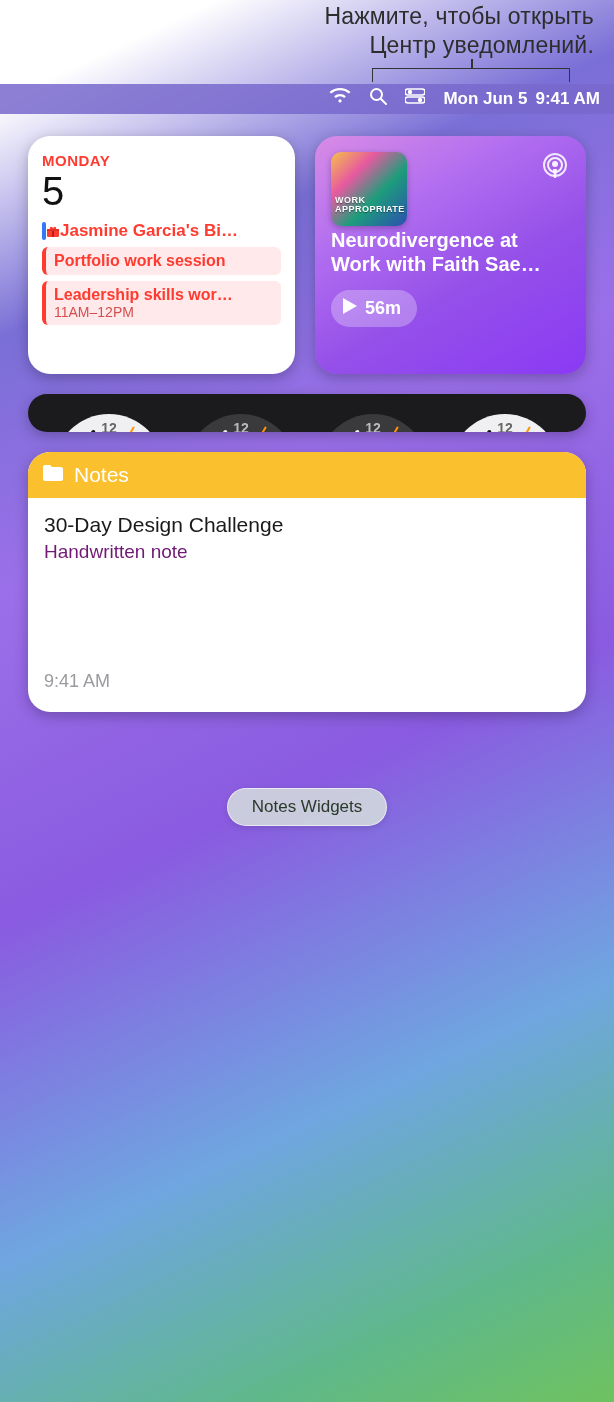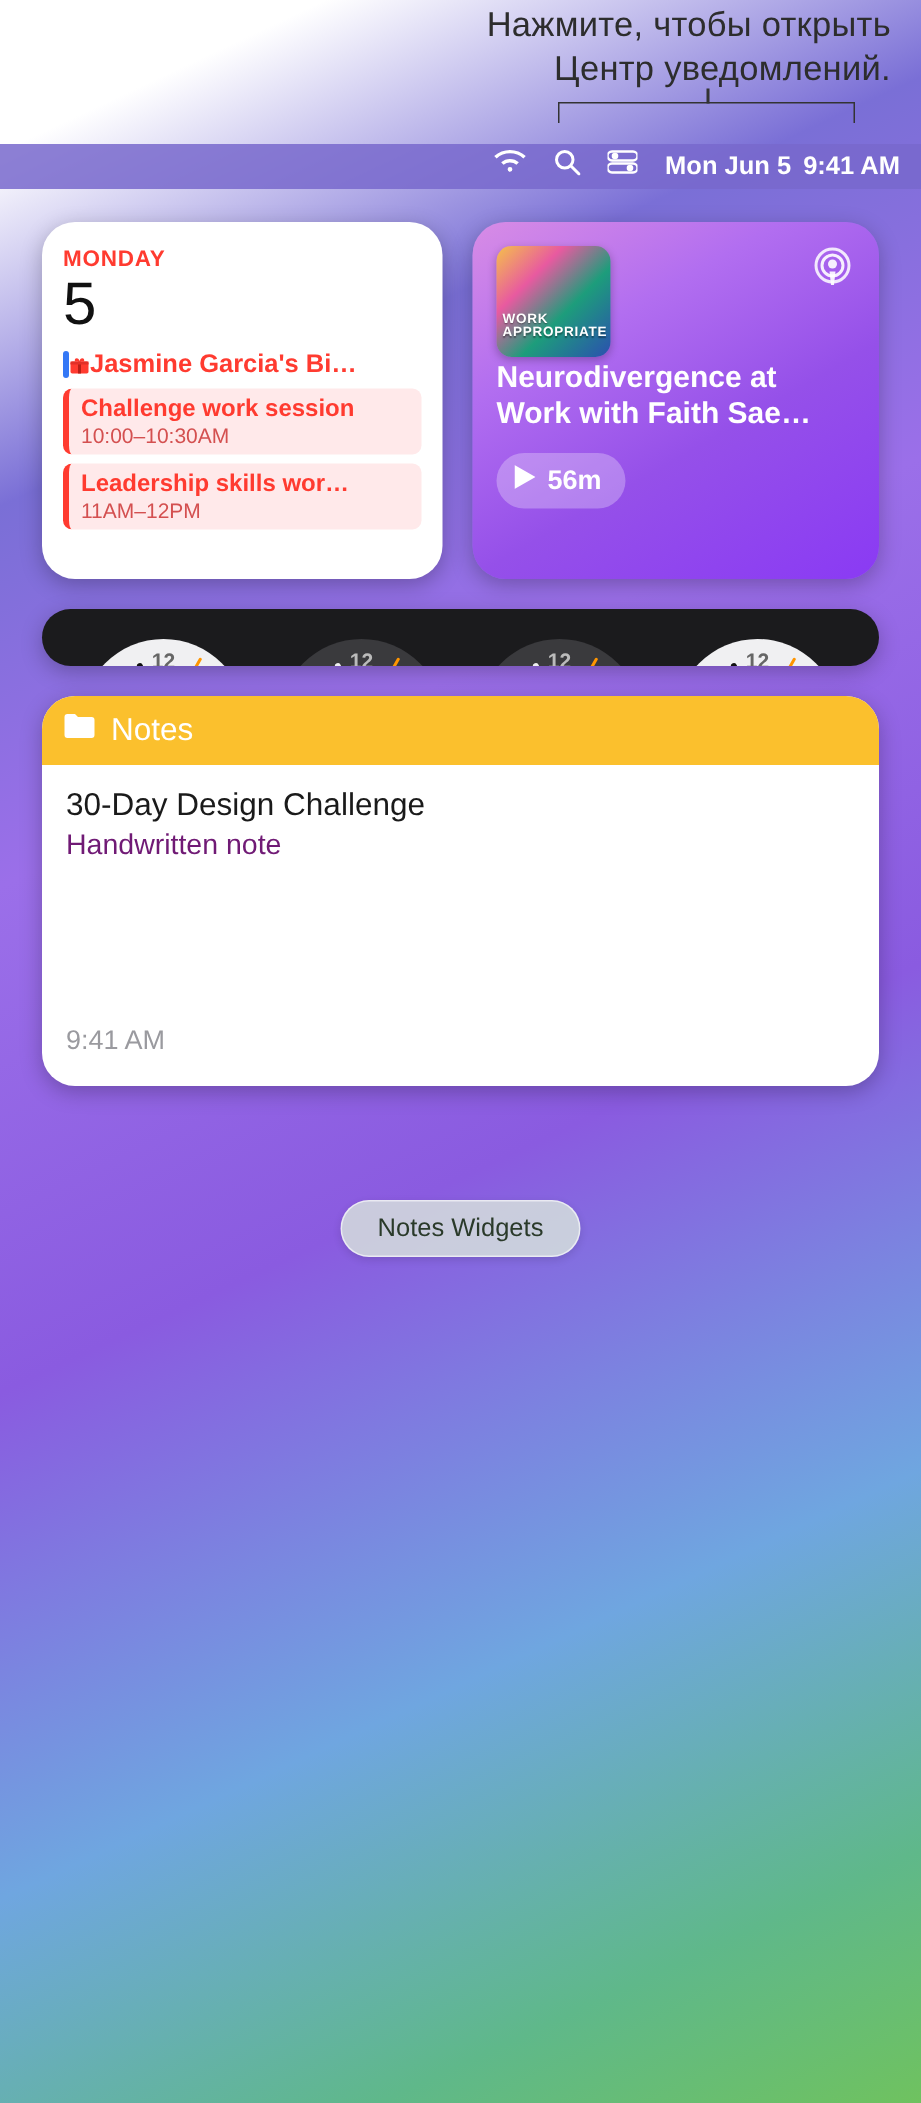--- a/index.html
+++ b/index.html
@@ -8,21 +8,21 @@
     height: 1402px;
     font-family: -apple-system, "Helvetica Neue", Arial, sans-serif;
     background: linear-gradient(155deg, #ffffff 0%, #ffffff 6%, #7a6fd6 20%, #9b6fe9 35%, #8a5be0 55%, #6fa6e0 75%, #5fb88a 90%, #6fc25f 100%);
     position: relative;
     overflow: hidden;
   }
 
   
   .callout-area {
     text-align: right;
-    padding: 2px 20px 14px 0;
+    padding: 2px 20px 2px 0;
     color: #2d2d2d;
     font-size: 23px;
     line-height: 1.25;
     letter-spacing: 0.2px;
   }
   .callout-bracket {
     border-top: 1.5px solid #333;
     border-left: 1.5px solid #333;
     border-right: 1.5px solid #333;
     height: 14px;
@@ -242,22 +242,21 @@
             <svg width="14" height="14" viewBox="0 0 14 14">
                 <rect x="1" y="5" width="12" height="8" rx="1.2" fill="#ff3b30"></rect>
                 <rect x="6" y="5" width="2" height="8" fill="#b71f18"></rect>
                 <rect x="1" y="5" width="12" height="2" fill="#e23028"></rect>
                 <path d="M7 5C7 2 3 2 4 5h3Zm0 0c0-3 4-3 3 0H7Z" fill="#ff3b30"></path>
               </svg>
           </span>
           <span class="ev-title">Jasmine Garcia's Bi…</span>
         </div>
         <div class="ev-block">
-          <div class="t">Challenge work session</div>
-          <div class="s">10:00–10:30AM</div>
+          <div class="t">Portfolio work session</div>
         </div>
         <div class="ev-block">
           <div class="t">Leadership skills wor…</div>
           <div class="s">11AM–12PM</div>
         </div>
       </div>
     </div>
 
     <div class="widget pod">
       <div class="pod-art">

